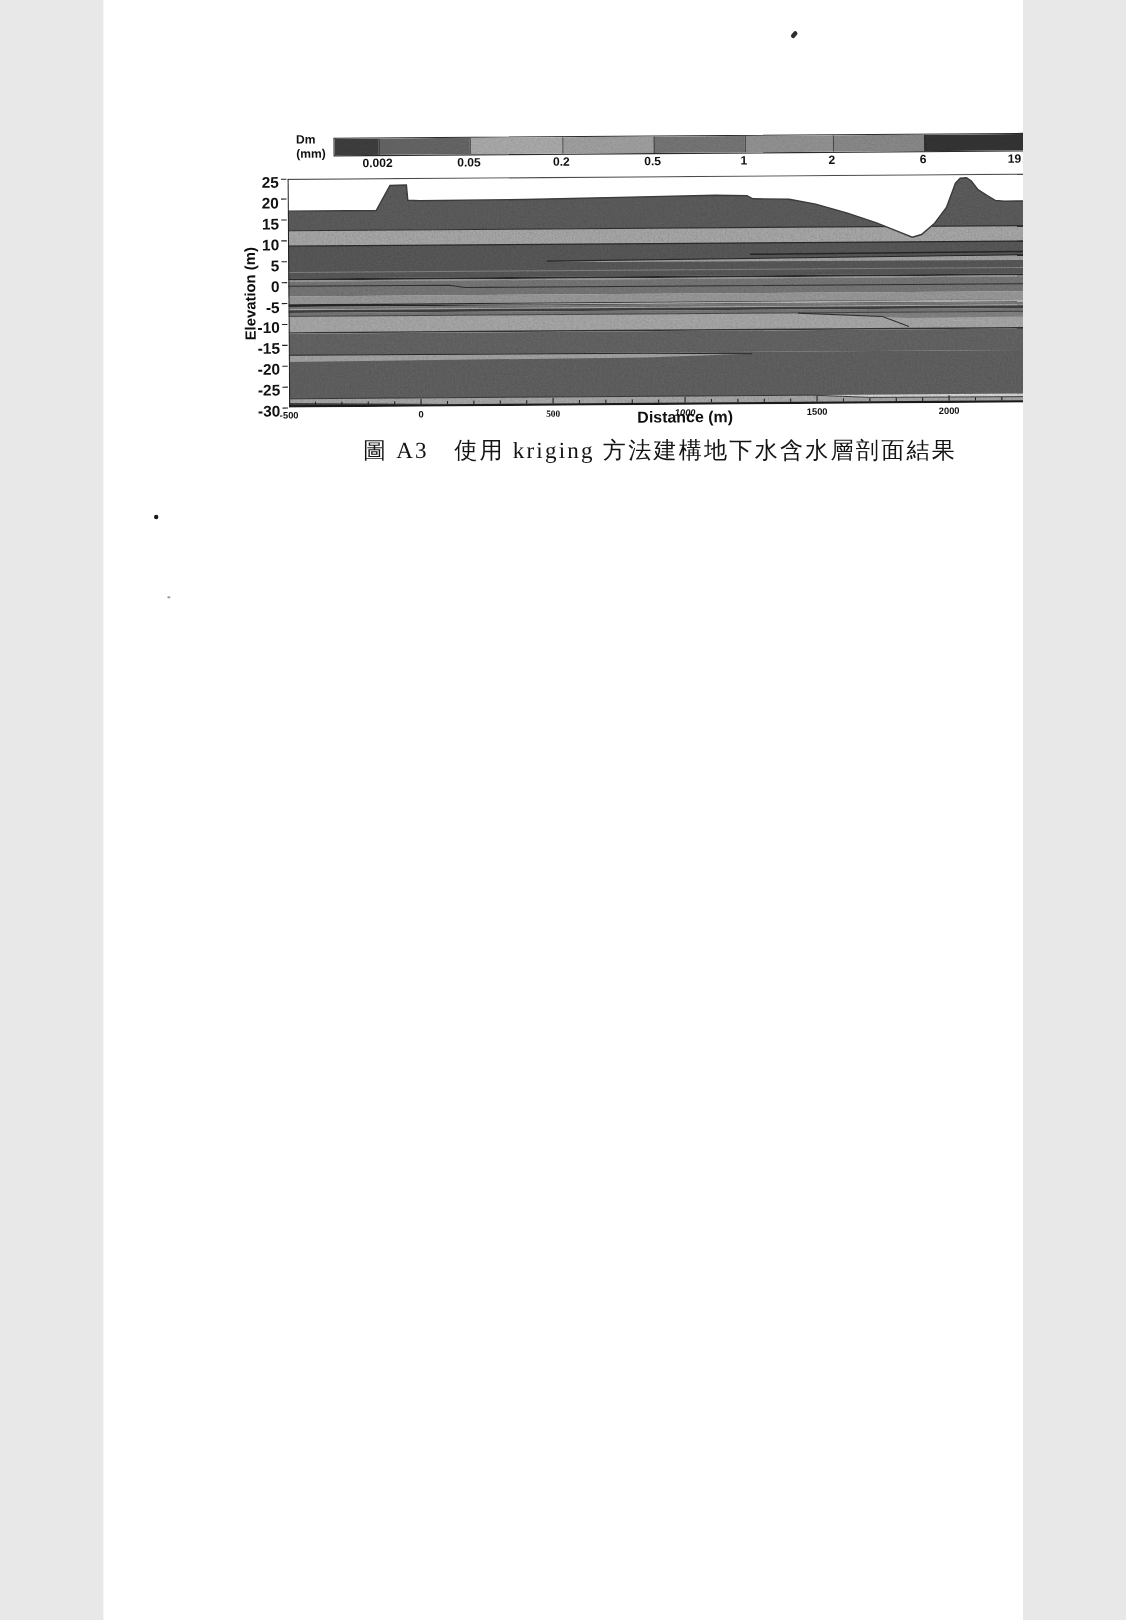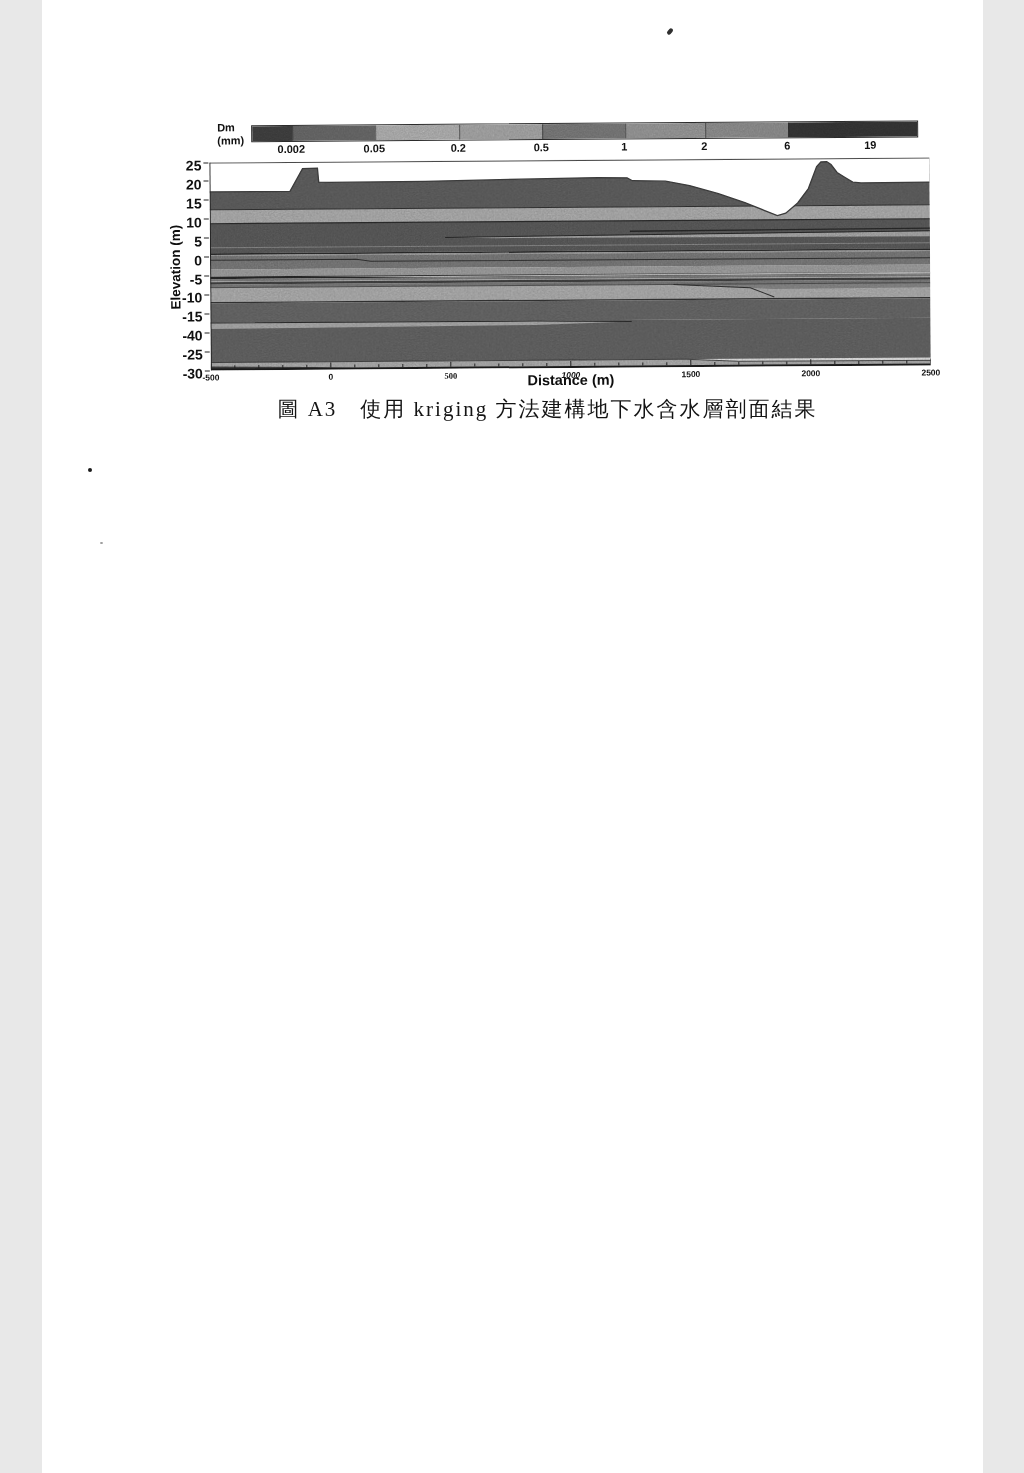--- a/index.html
+++ b/index.html
@@ -1,17 +1,17 @@
 <!DOCTYPE html>
 <html><head>
 <meta charset="utf-8">
 <style>
   html,body{margin:0;padding:0;background:#e8e8e8;}
   .page{
-    position:relative;width:941px;height:1473px;background:#ffffff;
+    position:relative;width:836px;height:1473px;background:#ffffff;
     margin:0 auto;overflow:hidden;
     font-family:"Liberation Sans",sans-serif;color:#1a1a1a;
   }
   .figure{position:absolute;left:0;top:0;width:1024px;height:420px;
     transform:rotate(-0.4deg);transform-origin:520px 250px;}
   .legend-title{position:absolute;left:176px;top:119px;font-size:11px;font-weight:bold;line-height:1.15;color:#111;}
   .legend-bar{position:absolute;left:210px;top:123px;width:665px;height:15px;
     border:1px solid #2b2b2b;display:flex;box-sizing:content-box;overflow:hidden;}
   .legend-bar .seg{height:100%;}
   .legend-bar .divider{position:absolute;top:0;width:1px;height:15px;background:rgba(15,15,15,0.5);}
@@ -172,21 +172,21 @@
         <div class="ytick-label" style="left: 130px; top: 230.6px;">5</div>
         <div class="ytick-mark" style="left: 162px; top: 254px;"></div>
         <div class="ytick-label" style="left: 130px; top: 249.5px;">0</div>
         <div class="ytick-mark" style="left: 162px; top: 273px;"></div>
         <div class="ytick-label" style="left: 130px; top: 268.5px;">-5</div>
         <div class="ytick-mark" style="left: 162px; top: 291.9px;"></div>
         <div class="ytick-label" style="left: 130px; top: 287.4px;">-10</div>
         <div class="ytick-mark" style="left: 162px; top: 310.8px;"></div>
         <div class="ytick-label" style="left: 130px; top: 306.3px;">-15</div>
         <div class="ytick-mark" style="left: 162px; top: 329.7px;"></div>
-        <div class="ytick-label" style="left: 130px; top: 325.2px;">-40</div>
+        <div class="ytick-label" style="left: 130px; top: 325.2px;">-20</div>
         <div class="ytick-mark" style="left: 162px; top: 348.6px;"></div>
         <div class="ytick-label" style="left: 130px; top: 344.1px;">-25</div>
         <div class="ytick-mark" style="left: 162px; top: 367.5px;"></div>
         <div class="ytick-label" style="left: 130px; top: 363px;">-30</div>
       </div>
     <div id="xlabels">
         <div class="xtick-label" style="left: 146px; top: 370px;">-500</div>
         <div class="xtick-label" style="left: 266px; top: 370px;">0</div>
         <div class="xtick-label" style="left: 386px; top: 370px; font-family: Liberation Serif, serif;">500</div>
         <div class="xtick-label" style="left: 506px; top: 370px; font-style: italic;">1000</div>

